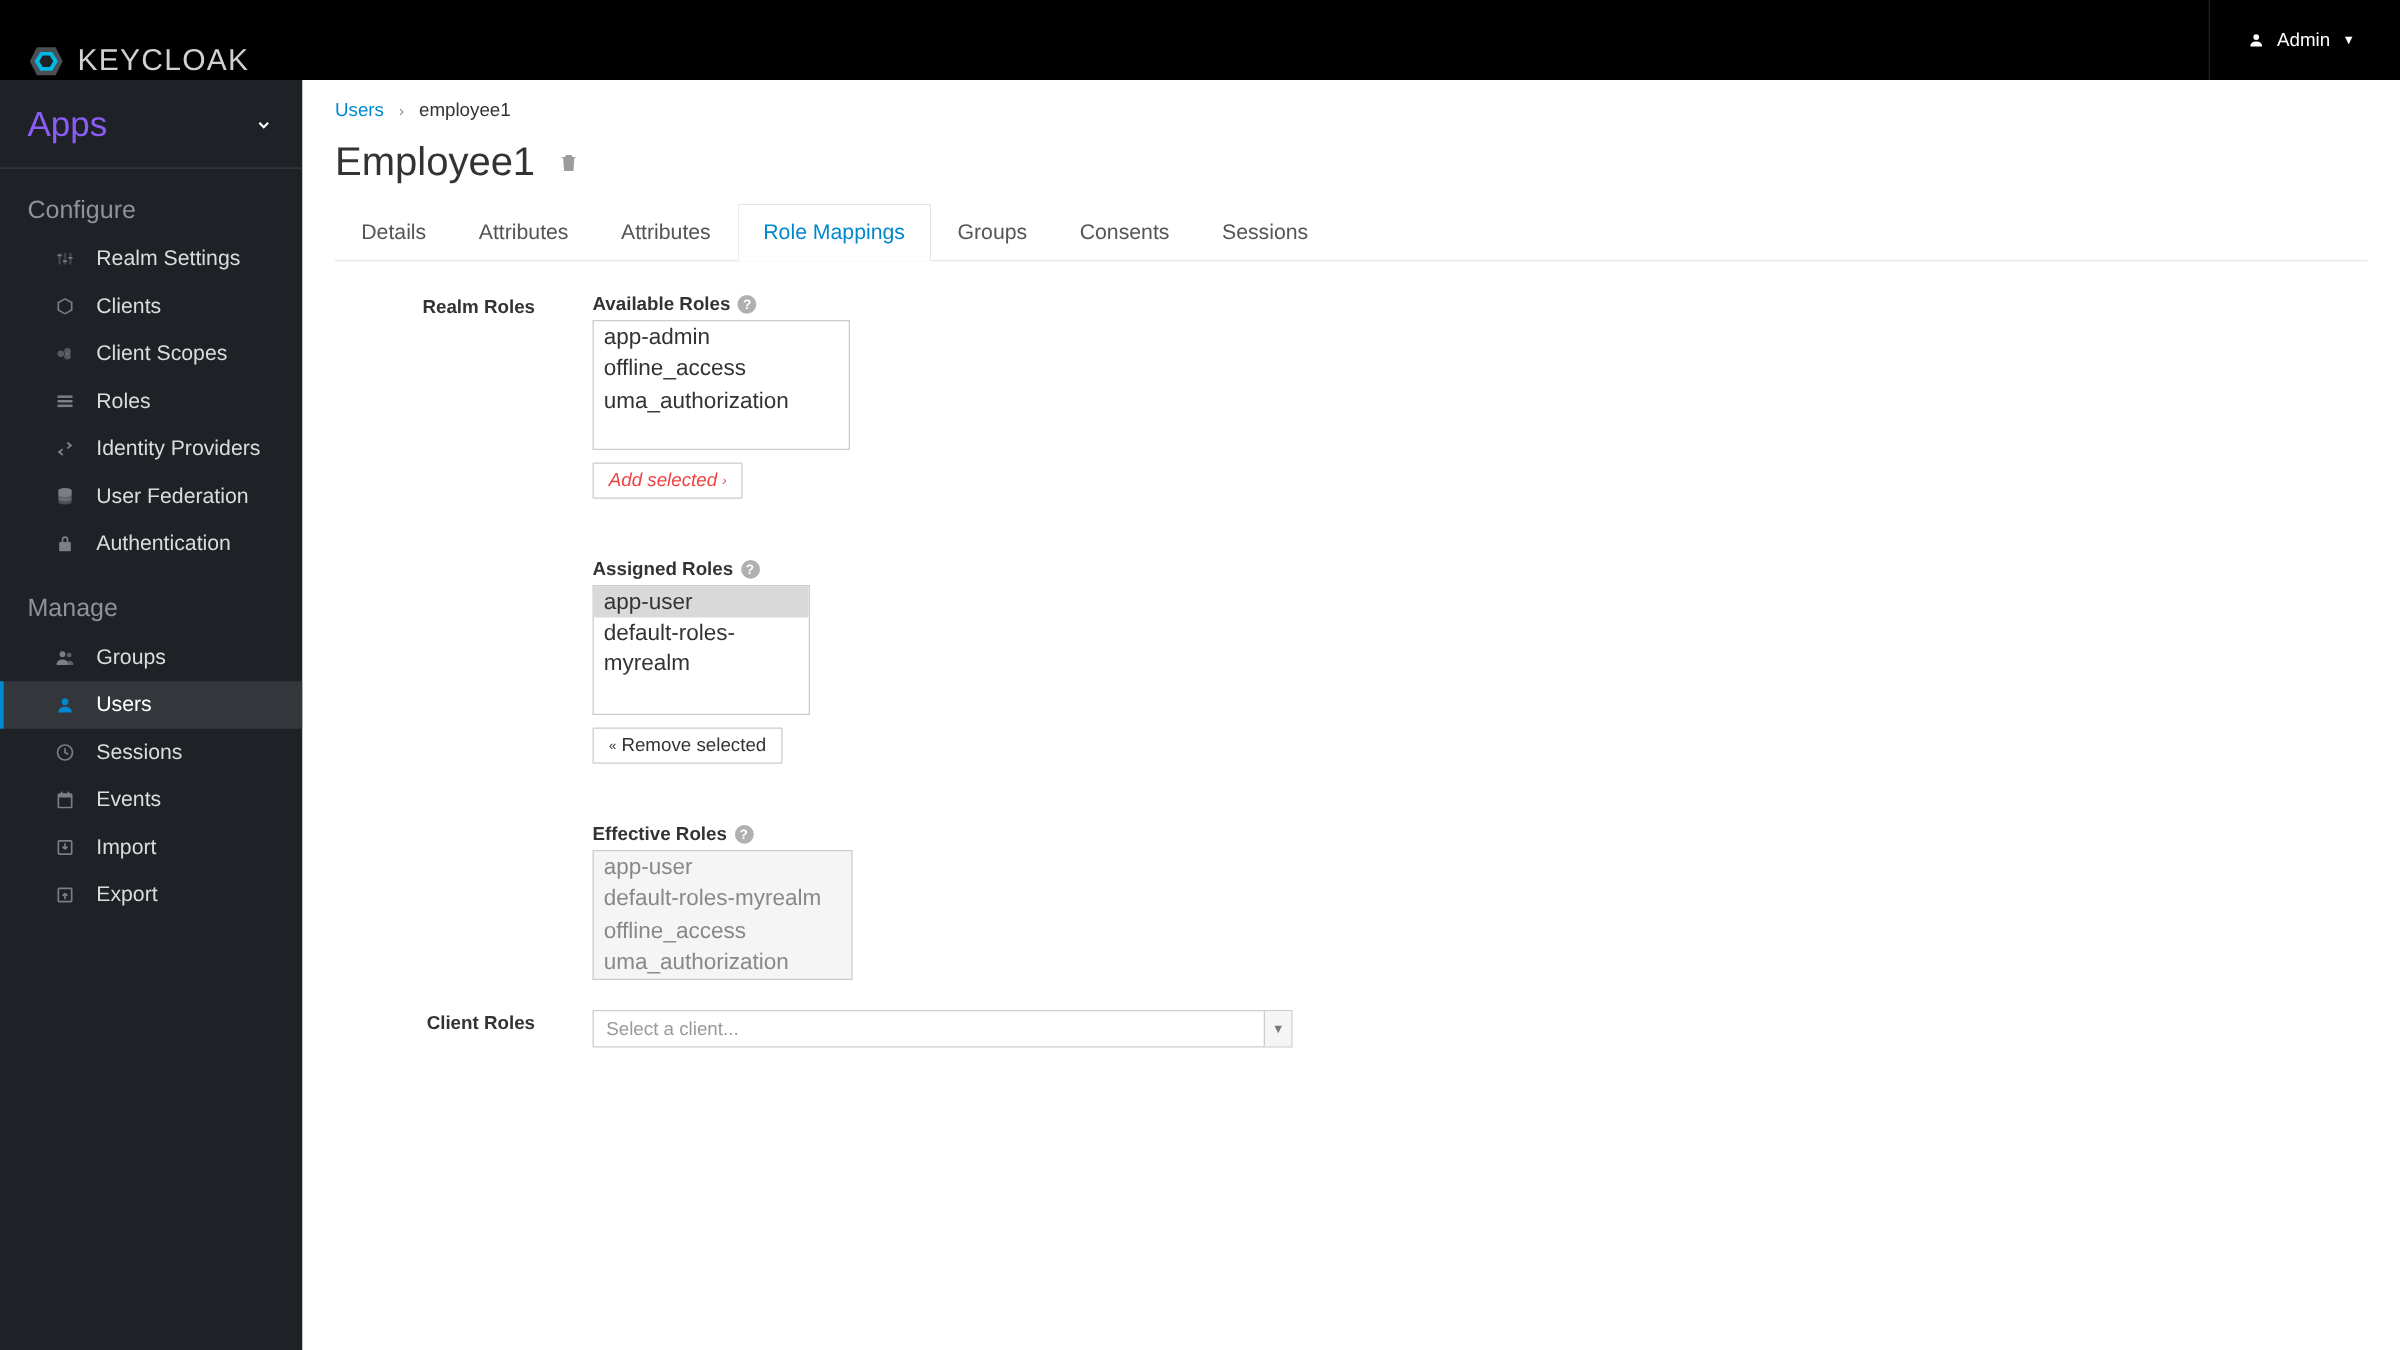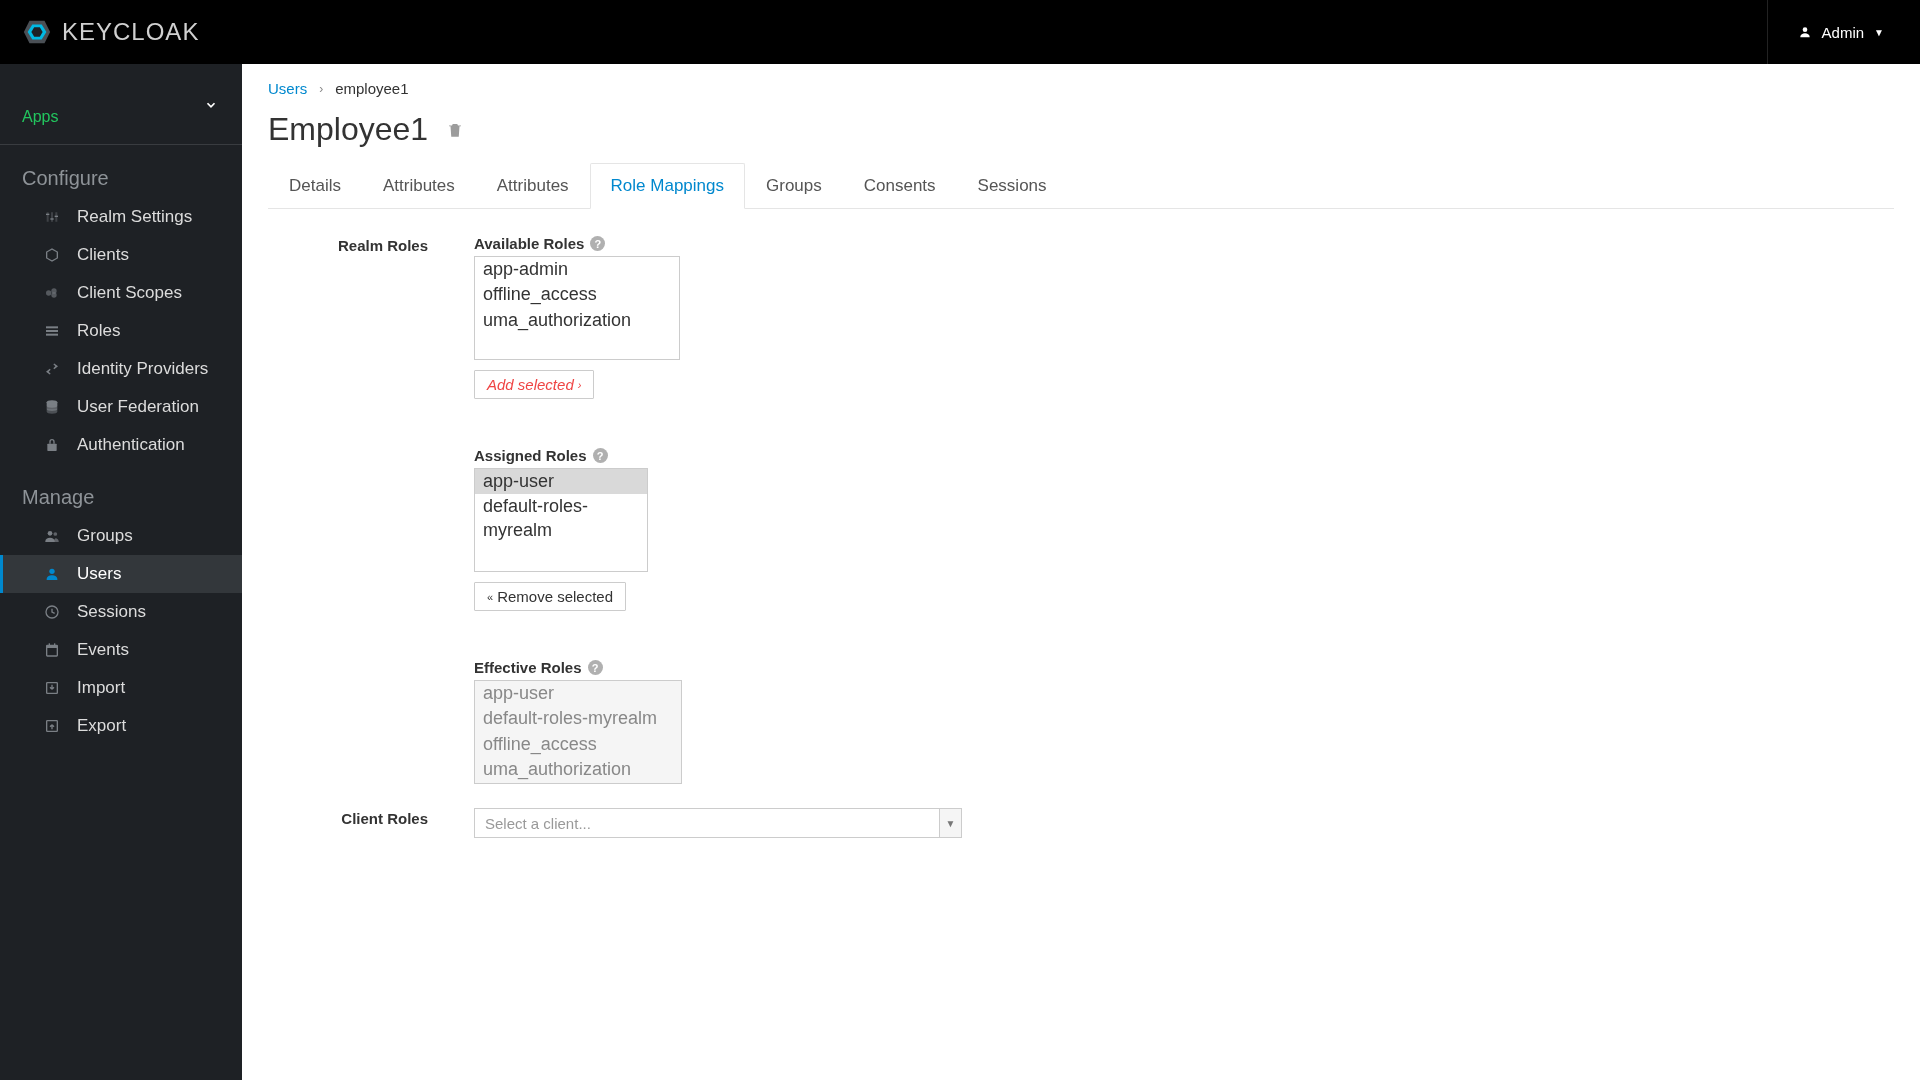--- a/index.html
+++ b/index.html
@@ -1,33 +1,33 @@
 <!DOCTYPE html>
 <html><head>
 <meta charset="utf-8">
 <style>
   * { box-sizing: border-box; margin: 0; padding: 0; }
   html, body { width: 1920px; height: 1080px; font-family: "Helvetica Neue", Helvetica, Arial, sans-serif; font-size: 14px; color: #333; overflow: hidden; }
   body { display: flex; flex-direction: column; }
 
   
-  .topbar { height: 64px; background: #000; display: flex; align-items: center; justify-content: space-between; padding: 0 28px 0 22px; }
+  .topbar { height: 64px; background: #000; display: flex; align-items: flex-end; justify-content: space-between; padding: 0 28px 0 22px; }
   .logo { display: flex; align-items: center; gap: 10px; }
   .logo-mark { width: 30px; height: 30px; }
   .logo-text { color: #d0d0d0; font-size: 24px; font-weight: 400; letter-spacing: 1px; }
   .user-menu { display: flex; align-items: center; gap: 10px; color: #fff; font-size: 15px; padding: 0 8px; height: 64px; border-left: 1px solid #222; padding-left: 30px; cursor: pointer; }
   .user-menu .caret { font-size: 10px; color: #fff; }
 
   
   .shell { flex: 1; display: flex; min-height: 0; }
 
   
   .sidebar { width: 242px; background: #1e2125; color: #ccc; display: flex; flex-direction: column; }
   .realm-selector { padding: 20px 24px 18px 22px; display: flex; align-items: center; justify-content: space-between; border-bottom: 1px solid #393c40; cursor: pointer; }
-  .realm-selector .name { font-size: 16px; font-weight: 300; color: #22c55e; margin-top: 24px; }
+  .realm-selector .name { font-size: 28px; font-weight: 300; color: #8b5cf6; }
   .realm-selector .caret { font-size: 14px; color: #fff; }
   .nav-section-label { font-size: 20px; color: #8e9398; padding: 22px 0 8px 22px; }
   .nav-item { display: flex; align-items: center; gap: 16px; padding: 9px 0 9px 40px; font-size: 17px; color: #dcdcdc; cursor: pointer; border-left: 3px solid transparent; }
   .nav-item.active { background: #33373b; border-left: 3px solid #0088ce; color: #fff; }
   .nav-item .icon { width: 18px; height: 18px; display: inline-flex; align-items: center; justify-content: center; color: #7a7f85; }
   .nav-item.active .icon { color: #0088ce; }
 
   
   .main { flex: 1; background: #fff; padding: 16px 26px; overflow: auto; }
   .breadcrumb { font-size: 15px; margin-bottom: 14px; display: flex; gap: 12px; align-items: center; }
@@ -52,21 +52,21 @@
   .help { width: 15px; height: 15px; border-radius: 50%; background: #b0b0b0; color: #fff; font-size: 11px; display: inline-flex; align-items: center; justify-content: center; cursor: help; font-weight: 700; }
   .listbox { border: 1px solid #ccc; height: 104px; overflow: auto; background: #fff; }
   .listbox.readonly { background: #f5f5f5; }
   .listbox .opt { padding: 1px 8px; font-size: 18px; cursor: default; color: #333; line-height: 1.3; }
   .listbox.readonly .opt { color: #888; }
   .listbox .opt.selected { background: #d9d9d9; }
   .btn { margin-top: 10px; padding: 5px 12px; font-size: 15px; border: 1px solid #ccc; background: #fff; color: #333; cursor: pointer; border-radius: 1px; display: inline-flex; align-items: center; gap: 4px; }
   .btn:disabled { color: #ef4444; cursor: default; background: #fff; font-style: italic; }
   .btn .chev { font-size: 11px; }
 
-  .client-select { width: 488px; height: 30px; border: 1px solid #ccc; display: flex; align-items: center; justify-content: space-between; }
+  .client-select { width: 560px; height: 30px; border: 1px solid #ccc; display: flex; align-items: center; justify-content: space-between; }
   .client-select .ph { color: #999; font-size: 15px; padding-left: 10px; }
   .client-select .dd { width: 22px; height: 100%; border-left: 1px solid #ccc; background: #f5f5f5; color: #777; display: flex; align-items: center; justify-content: center; font-size: 10px; }
 
   
   svg { display: block; }
 </style>
 </head>
 <body>
 
 <div class="topbar">

